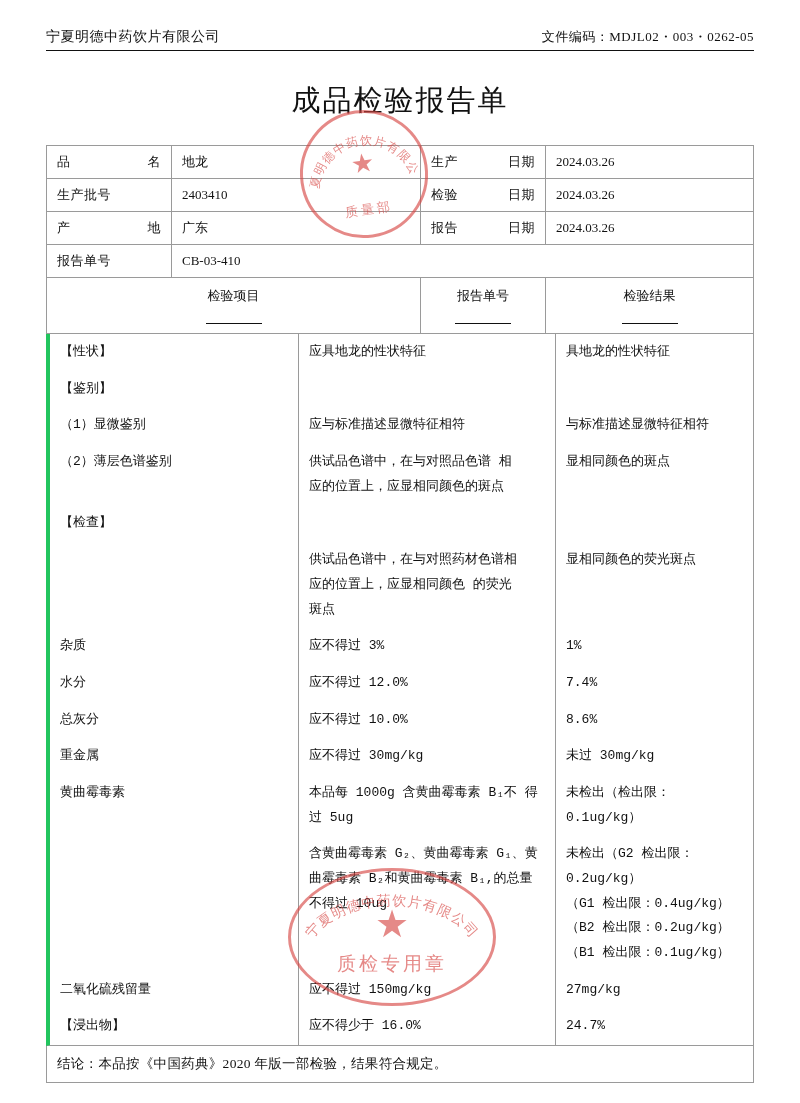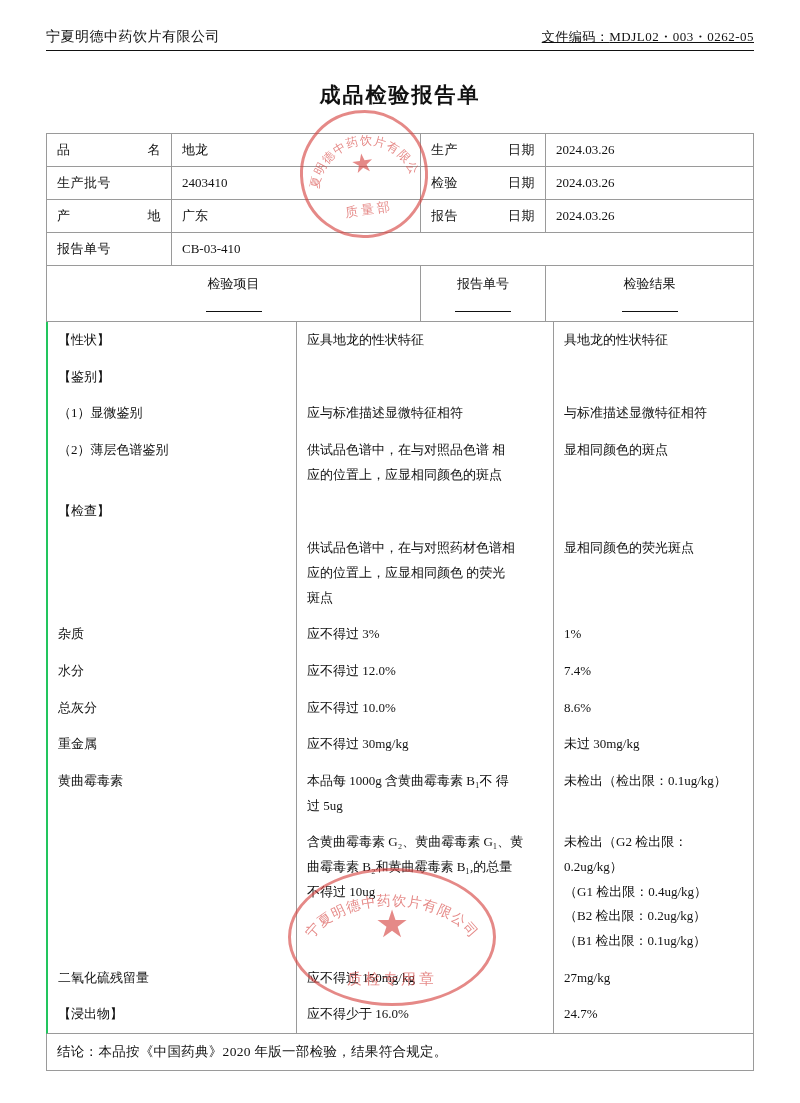--- a/index.html
+++ b/index.html
@@ -26,29 +26,29 @@
   
   .top-row {
     display: flex;
     justify-content: space-between;
     align-items: flex-end;
     font-size: 13.5px;
     letter-spacing: 0.5px;
     padding-bottom: 4px;
   }
   .top-row .company { font-size: 14px; }
-  .top-row .doc-no { font-size: 13px; text-decoration: underline; }
+  .top-row .doc-no { font-size: 13px; }
   .rule {
     border-bottom: 1px solid #111;
     margin-bottom: 30px;
   }
   .title {
     text-align: center;
-    font-size: 21px;
-    font-weight: bold;
+    font-size: 29px;
+    font-weight: normal;
     letter-spacing: 2px;
     margin: 12px 0 24px 0;
   }
   
   table.doc {
     width: 100%;
     border-collapse: collapse;
     table-layout: fixed;
     font-size: 13px;
   }
@@ -90,23 +90,24 @@
   table.body td {
     border: none;
     padding: 6px 10px 6px 10px;
     vertical-align: top;
     line-height: 1.9;
   }
   table.body td.c1 { width: 228px; }
   table.body td.c2 { width: 236px; border-left: 1px solid #9a9a9a; border-right: 1px solid #9a9a9a;}
   table.body td.c3 { }
   .outer-box {
-    border-left: 2px solid #22c55e;
+    border-left: 4px solid #22c55e;
     border-right: 1px solid #9a9a9a;
     border-bottom: 1px solid #9a9a9a;
+    font-family: Liberation Mono, monospace;
   }
   .conclusion {
     border: 1px solid #9a9a9a;
     border-top: none;
     font-size: 13.5px;
     padding: 9px 10px;
     letter-spacing: 0.3px;
   }
   
   .sign-row {
@@ -151,21 +152,21 @@
   .stamp-bottom .star { font-size: 38px; top: 40%; }
   .stamp .sub-text {
     position: absolute;
     left: 0; right: 0;
     bottom: 16px;
     text-align: center;
     font-size: 13px;
     letter-spacing: 3px;
     font-family: "Liberation Serif", serif;
   }
-  .stamp-bottom .sub-text { bottom: 14px; font-size: 15px; }
+  .stamp-bottom .sub-text { bottom: 26px; font-size: 19px; }
   .arc-text {
     font-size: 12px;
     fill: #d6423f;
     font-family: "Liberation Serif", serif;
     letter-spacing: 1px;
   }
   .stamp-bottom .arc-text { font-size: 14px; }
 </style>
 </head>
 <body>

